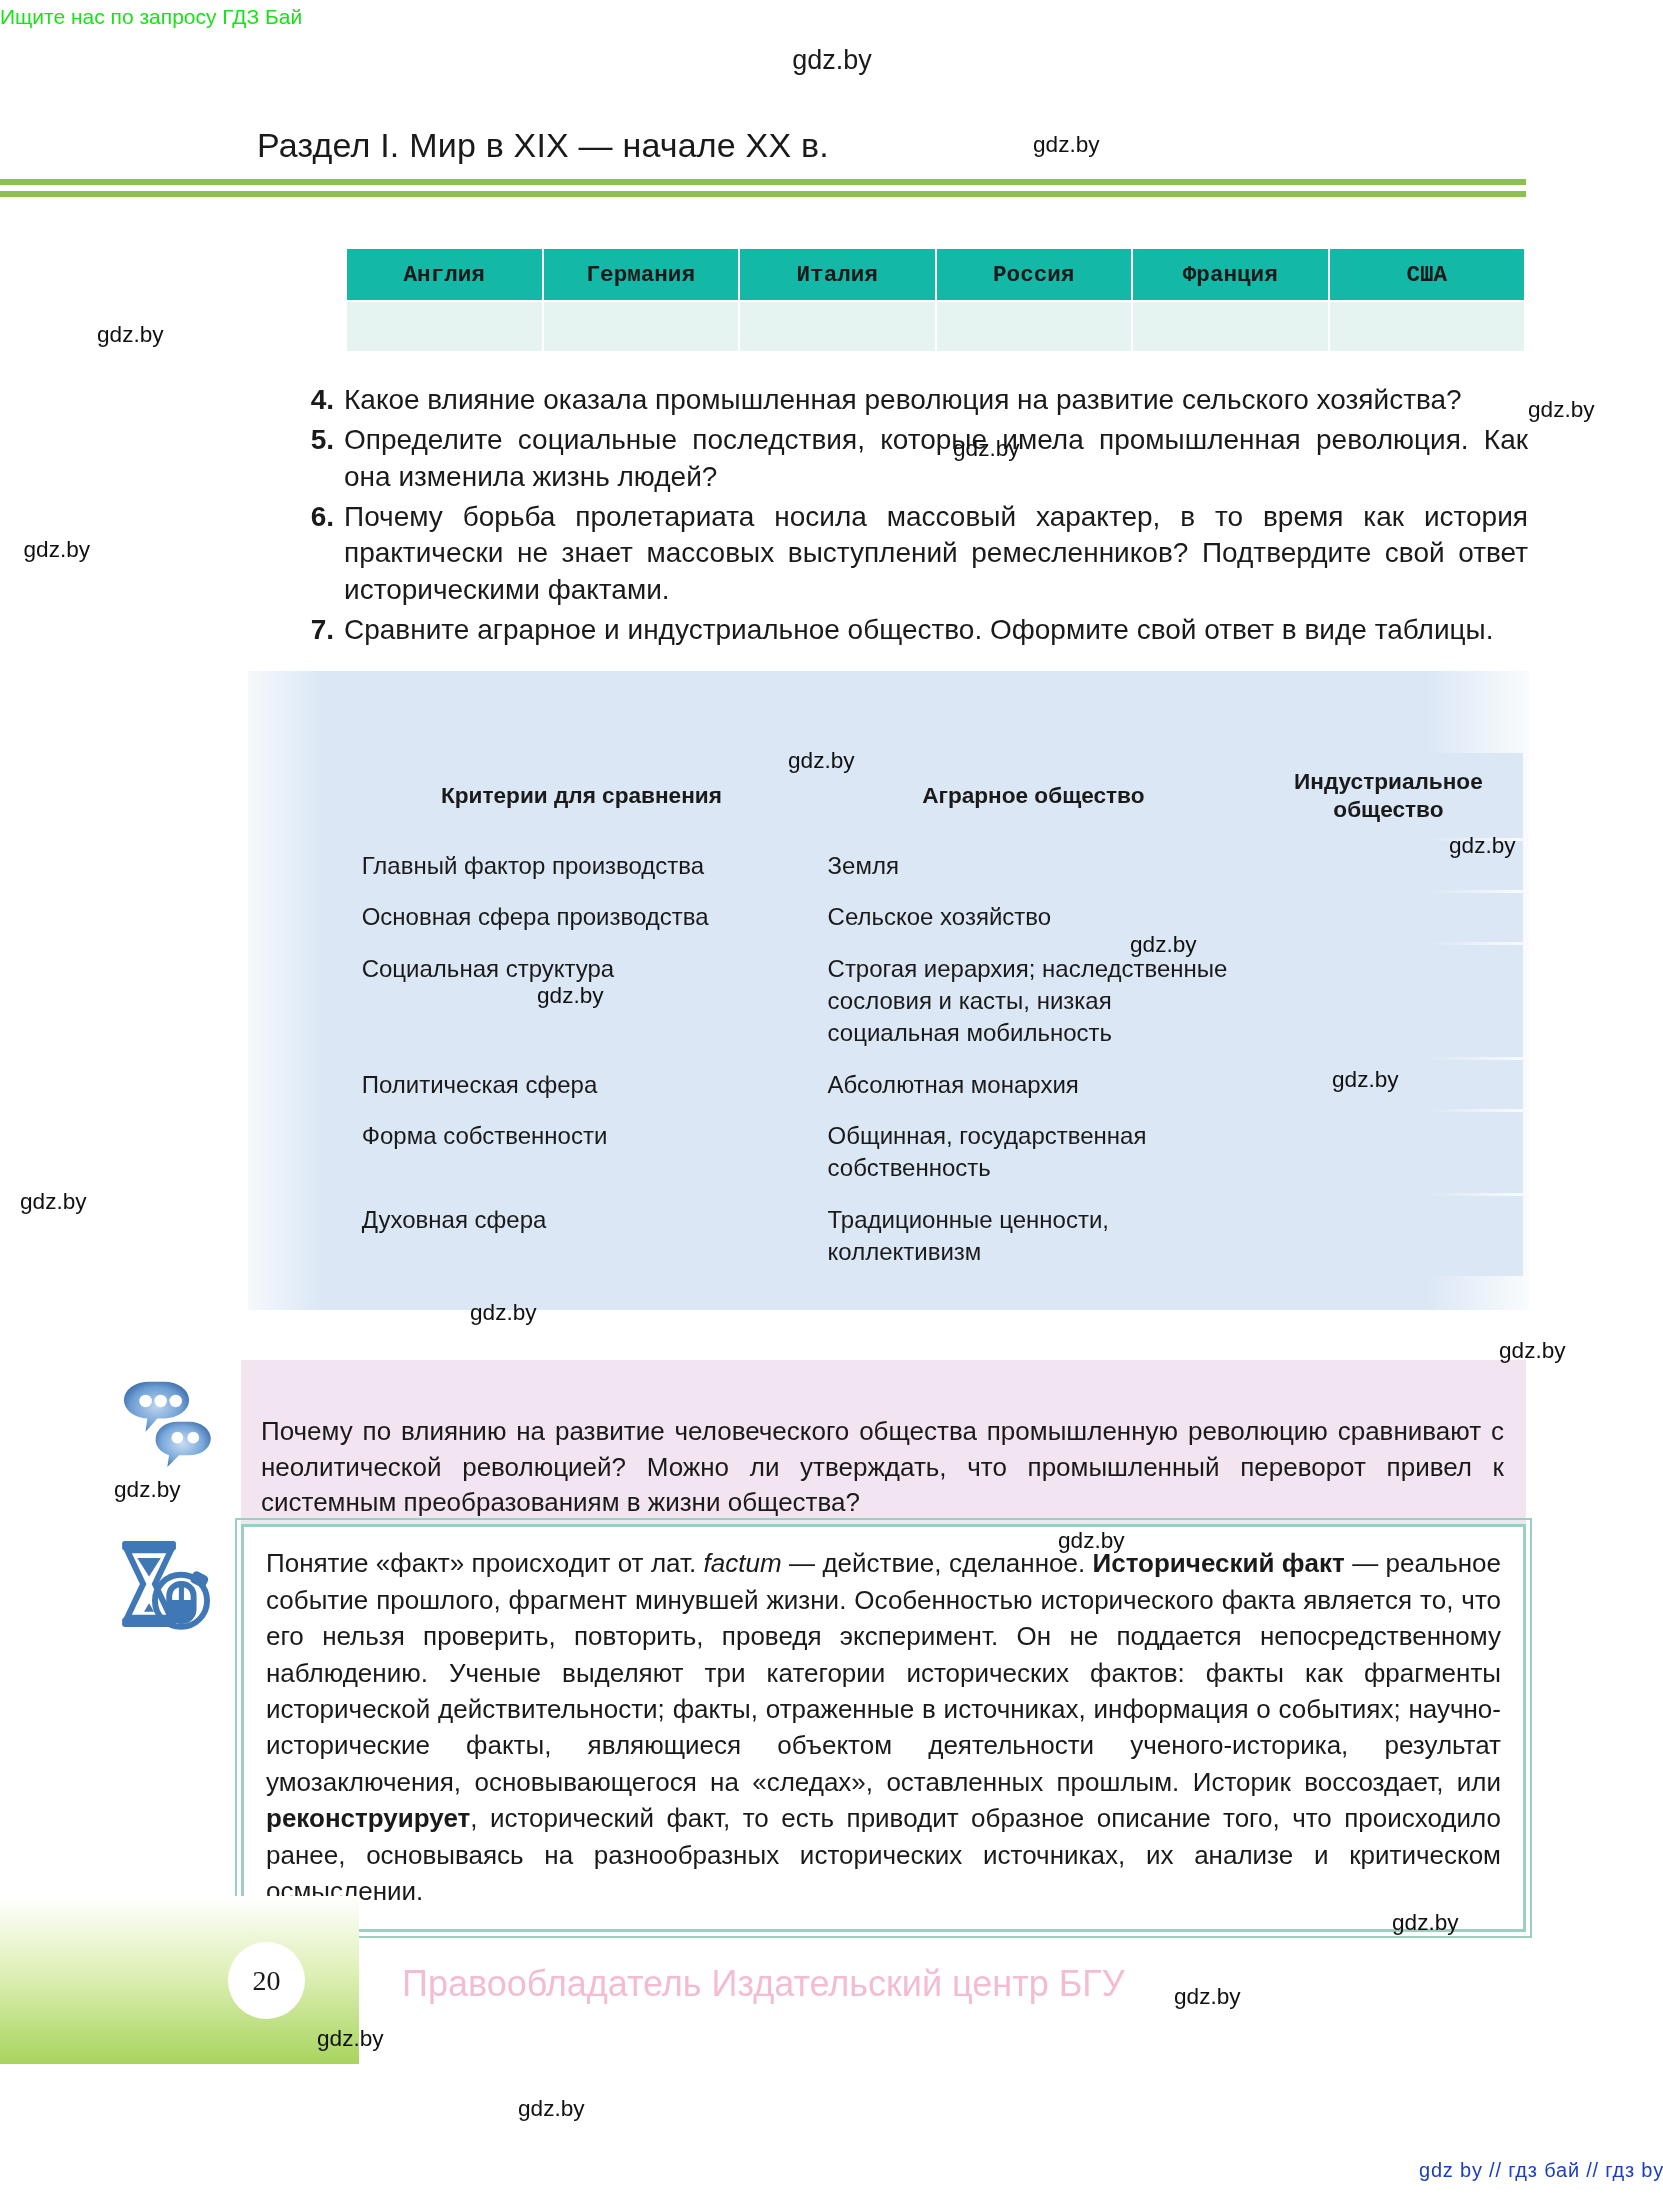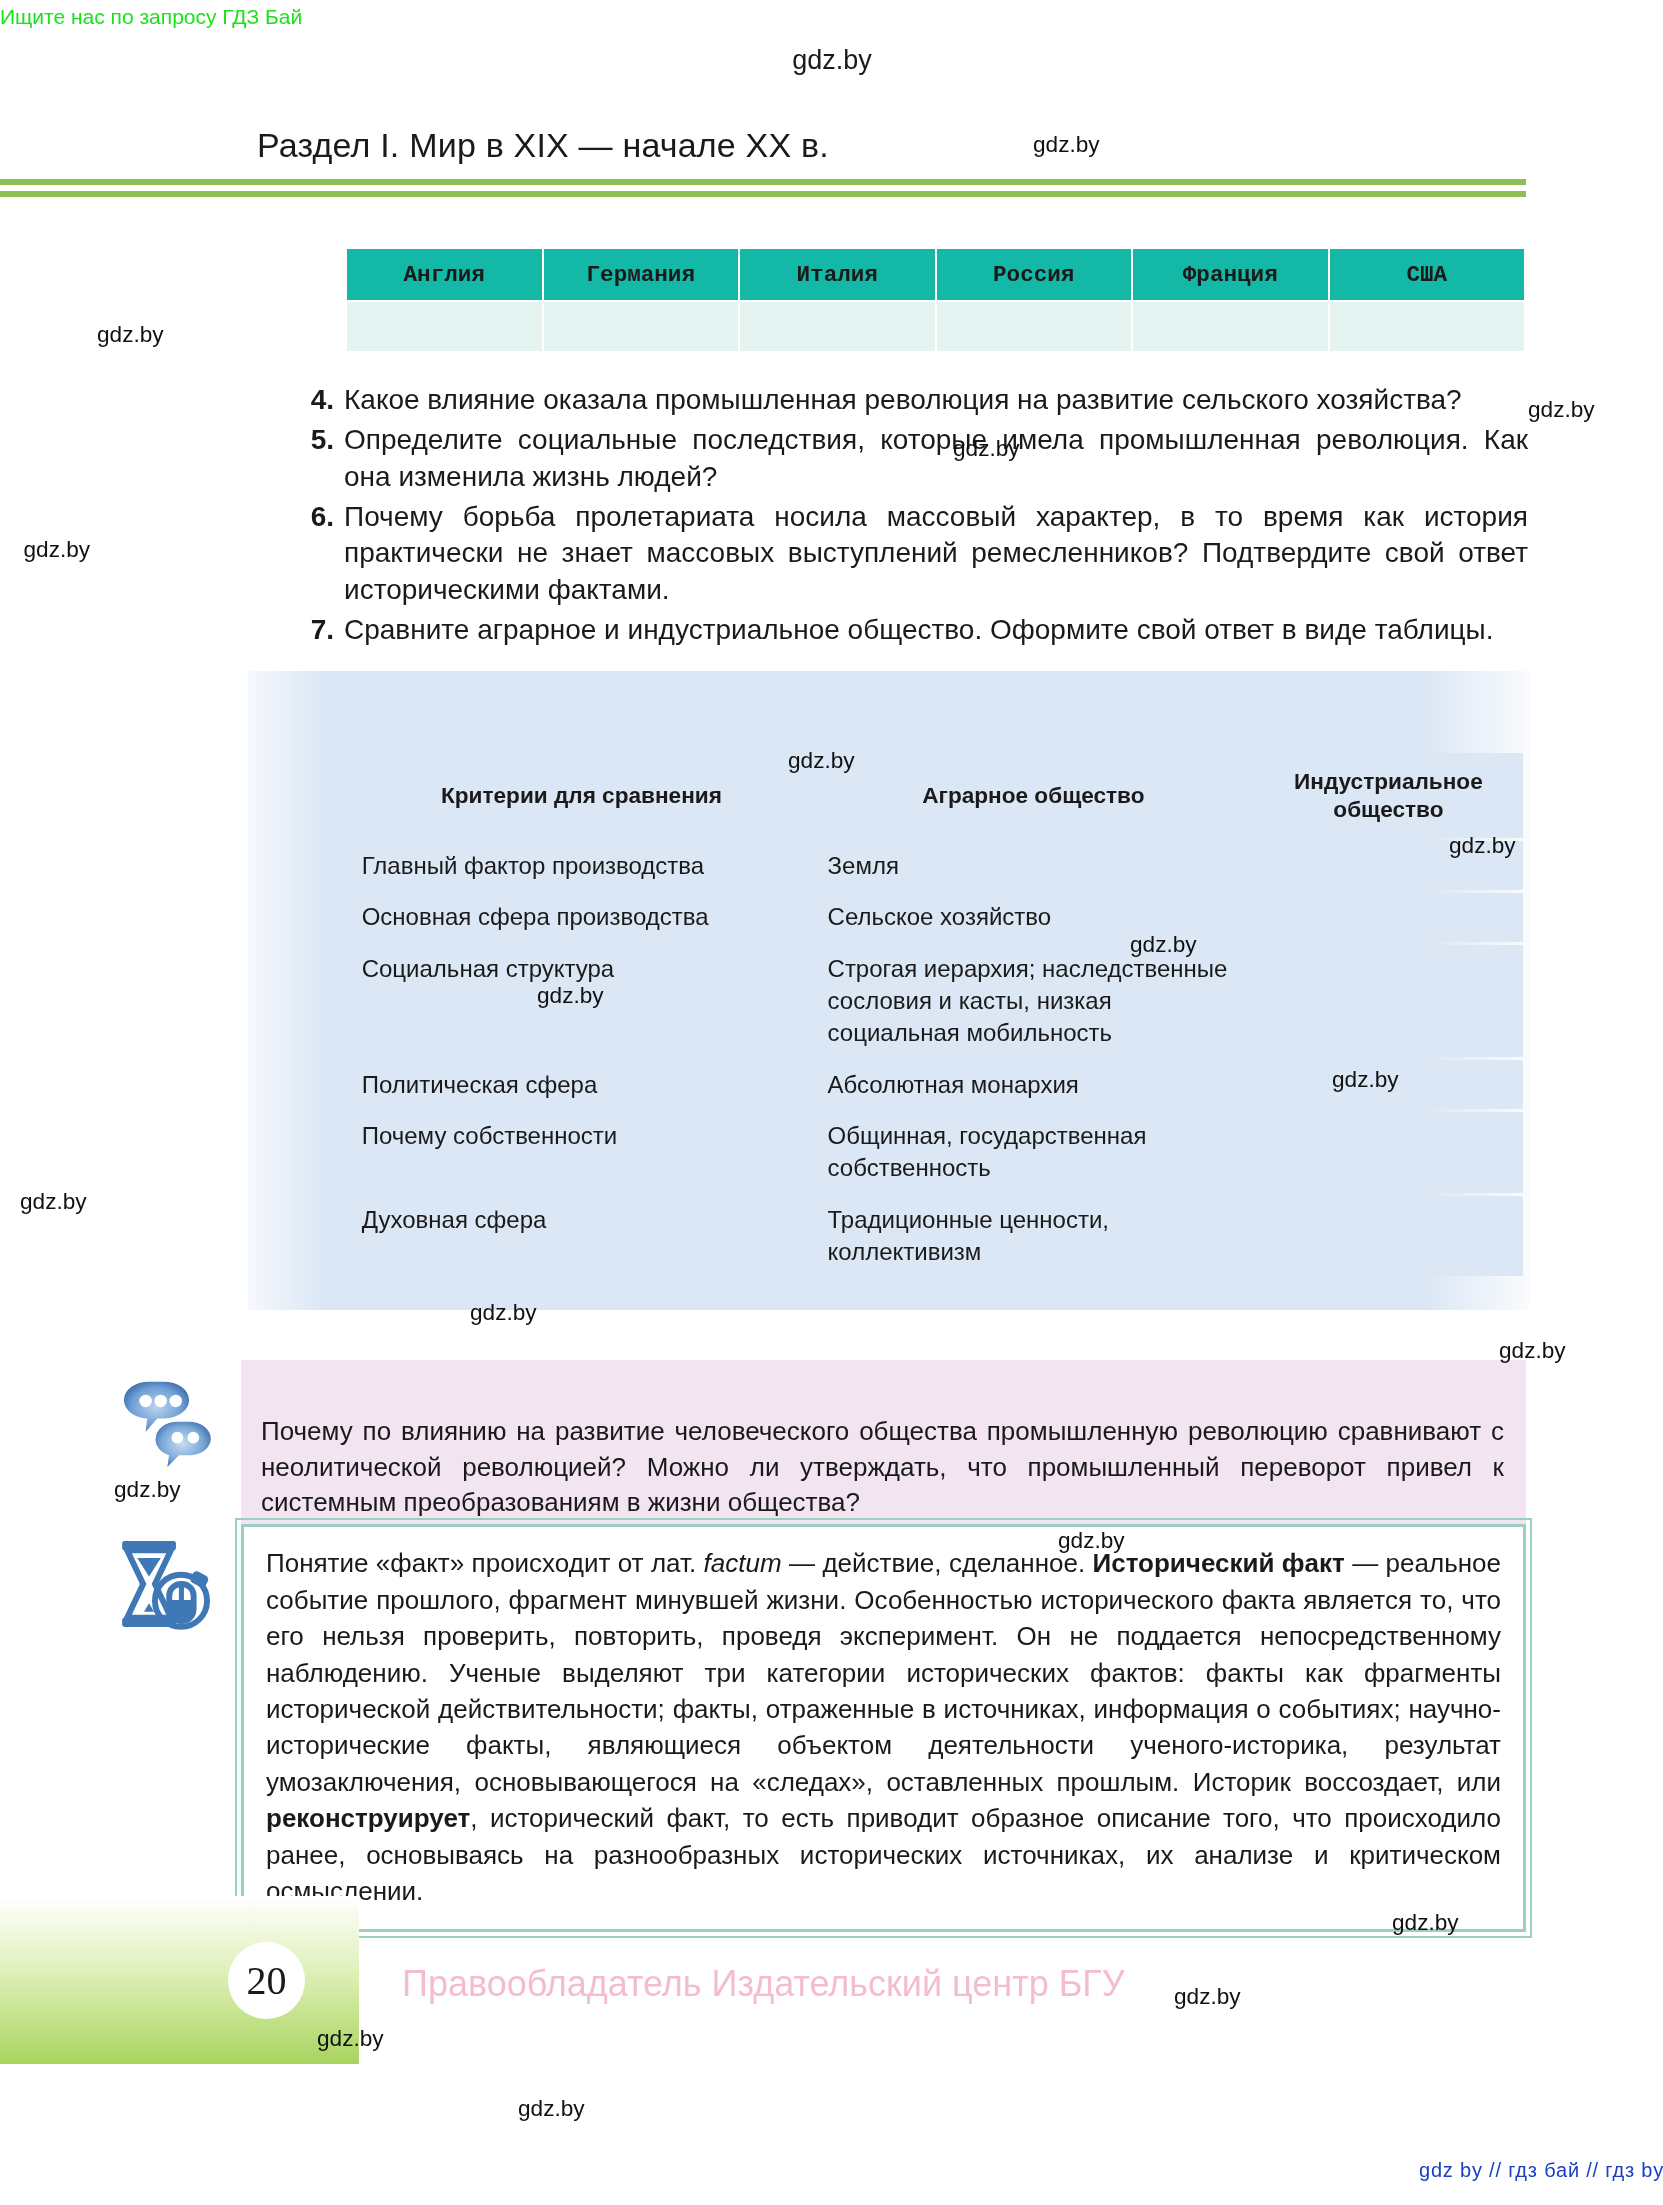--- a/index.html
+++ b/index.html
@@ -241,21 +241,21 @@
     left: 228px;
     bottom: 186px;
     width: 77px;
     height: 77px;
     border-radius: 50%;
     background: #ffffff;
     display: flex;
     align-items: center;
     justify-content: center;
     font-family: "Liberation Serif", serif;
-    font-size: 40px;
+    font-size: 28px;
     color: #1a1a1a;
   }
   .copyright-wm {
     position: absolute;
     left: 402px;
     bottom: 200px;
     font-size: 36px;
     color: #f3bcd2;
     white-space: nowrap;
   }
@@ -353,21 +353,21 @@
         <td>Социальная структура</td>
         <td>Строгая иерархия; наследственные сословия и касты, низкая социальная мобильность</td>
         <td class="empty"></td>
       </tr>
       <tr>
         <td>Политическая сфера</td>
         <td>Абсолютная монархия</td>
         <td class="empty"></td>
       </tr>
       <tr>
-        <td>Почему собственности</td>
+        <td>Форма собственности</td>
         <td>Общинная, государственная собственность</td>
         <td class="empty"></td>
       </tr>
       <tr>
         <td>Духовная сфера</td>
         <td>Традиционные ценности, коллективизм</td>
         <td class="empty"></td>
       </tr>
     </tbody>
   </table>

